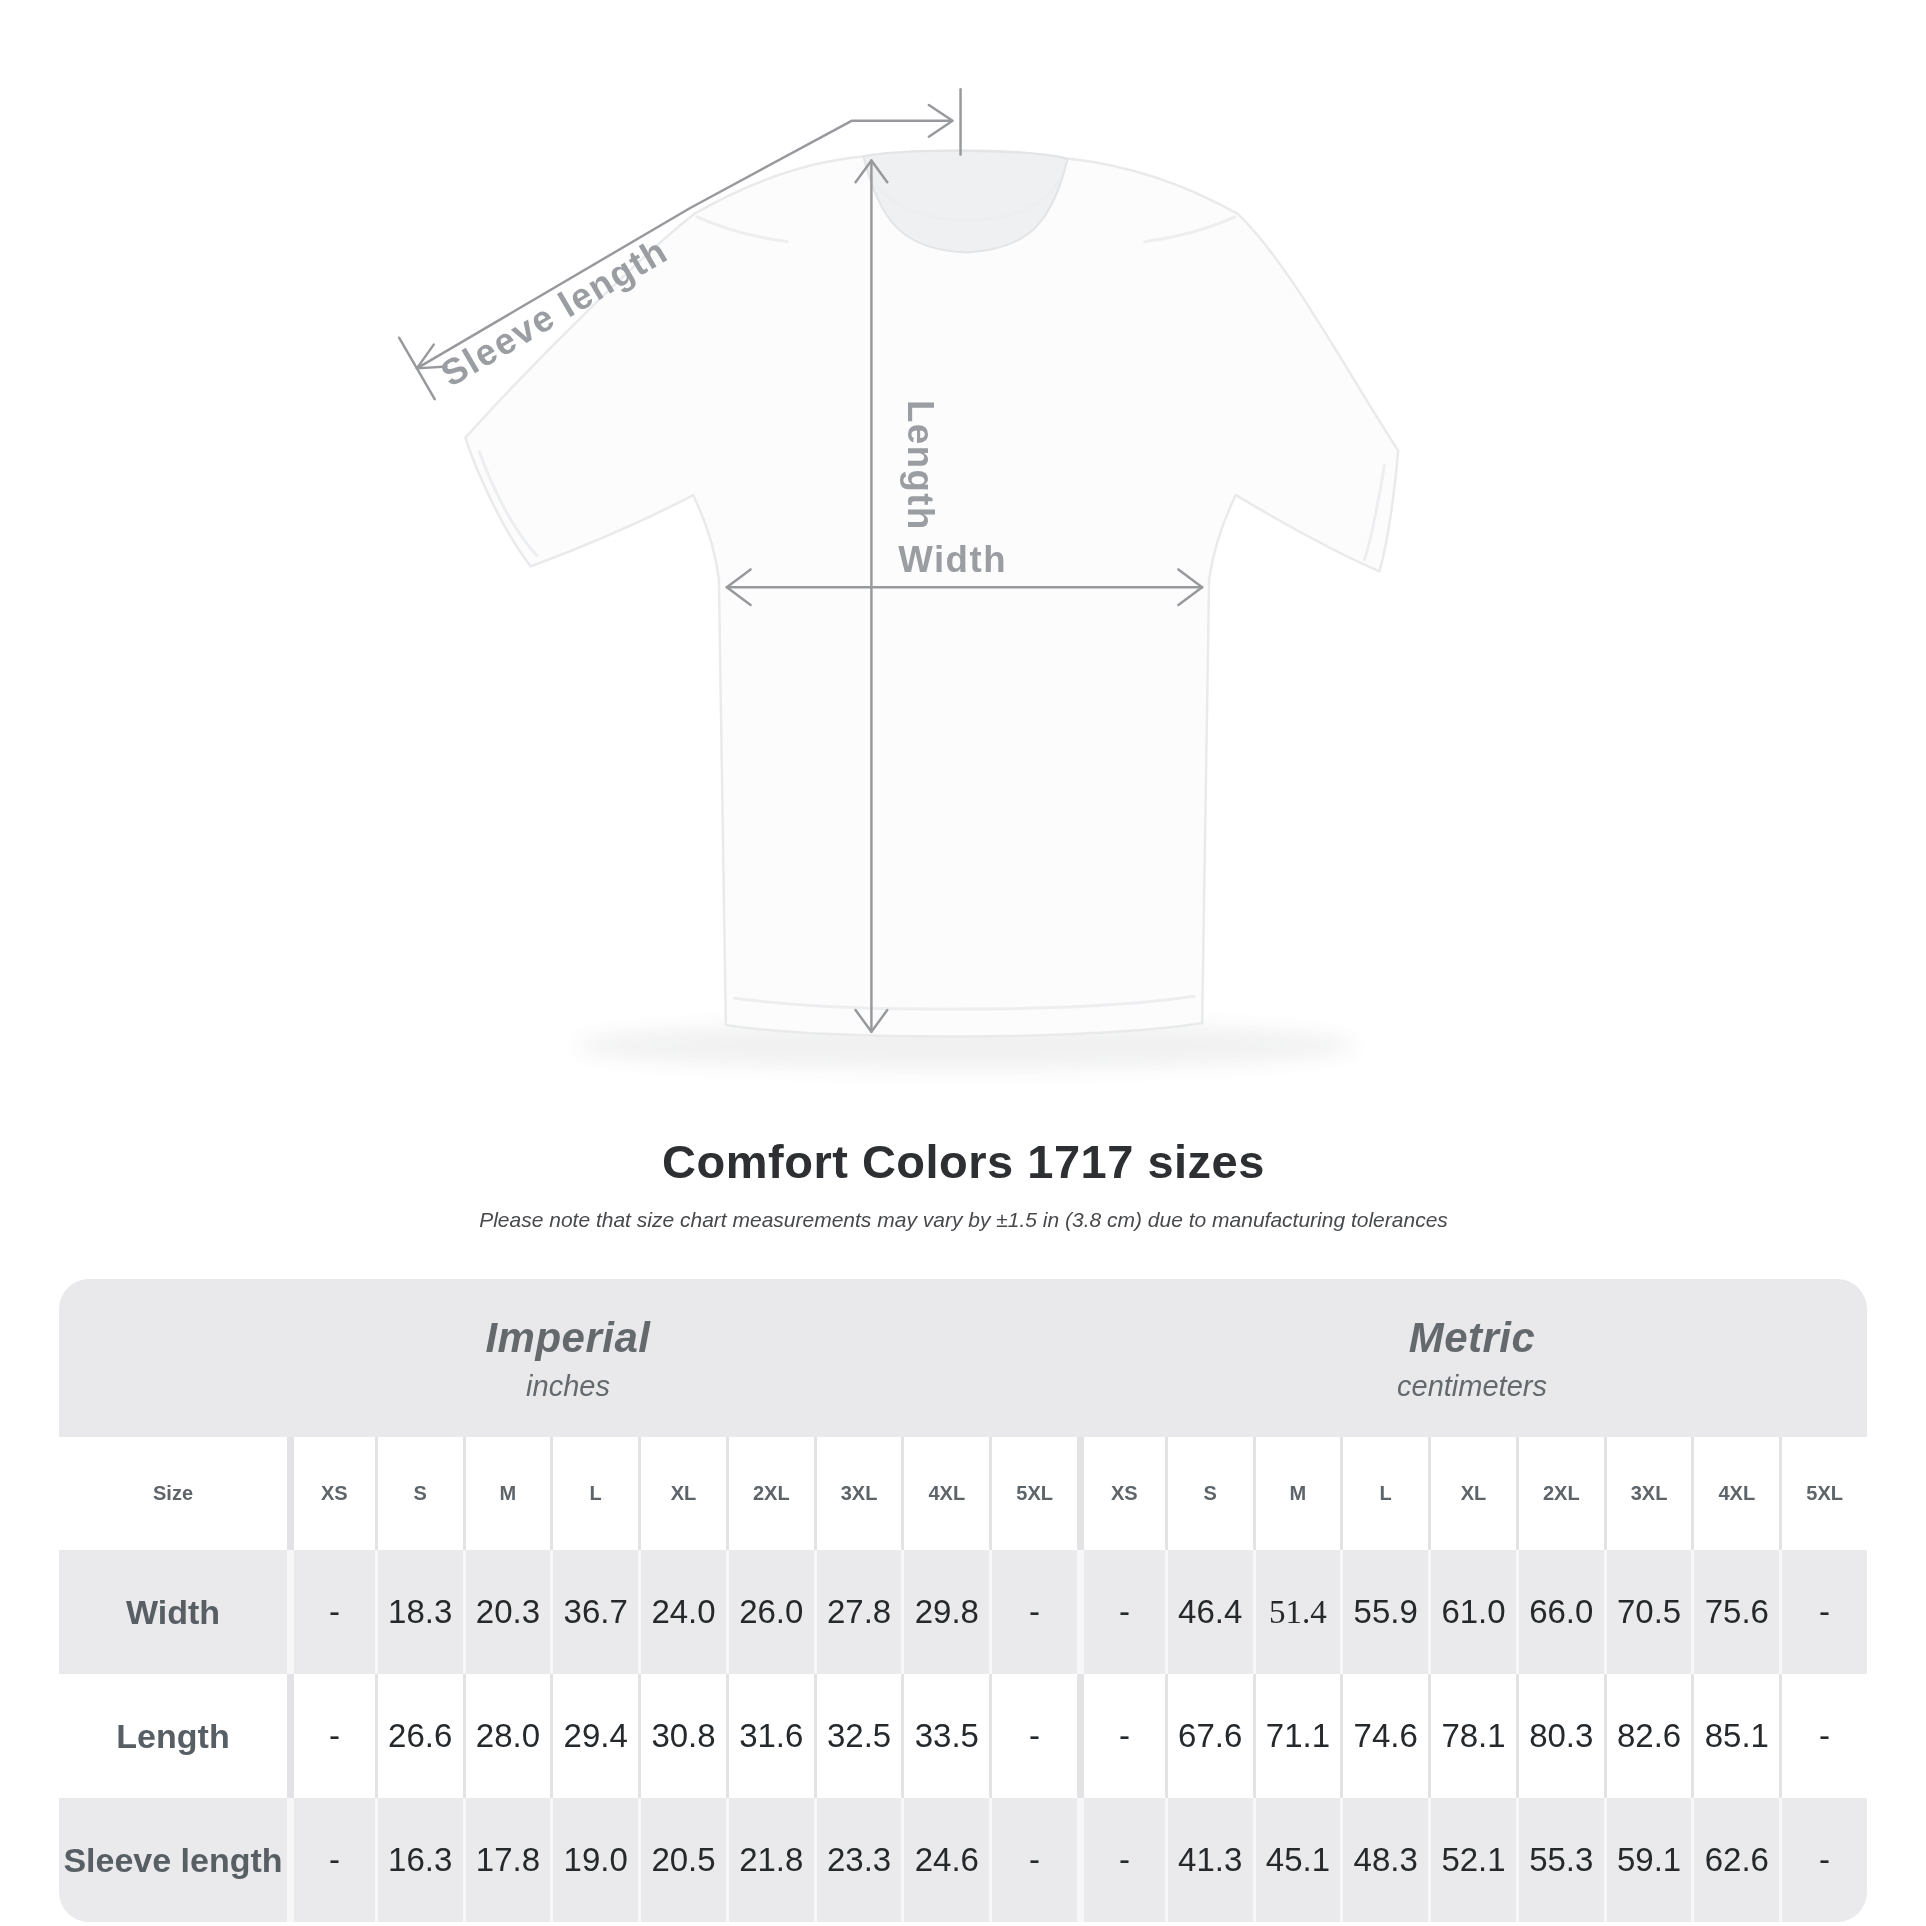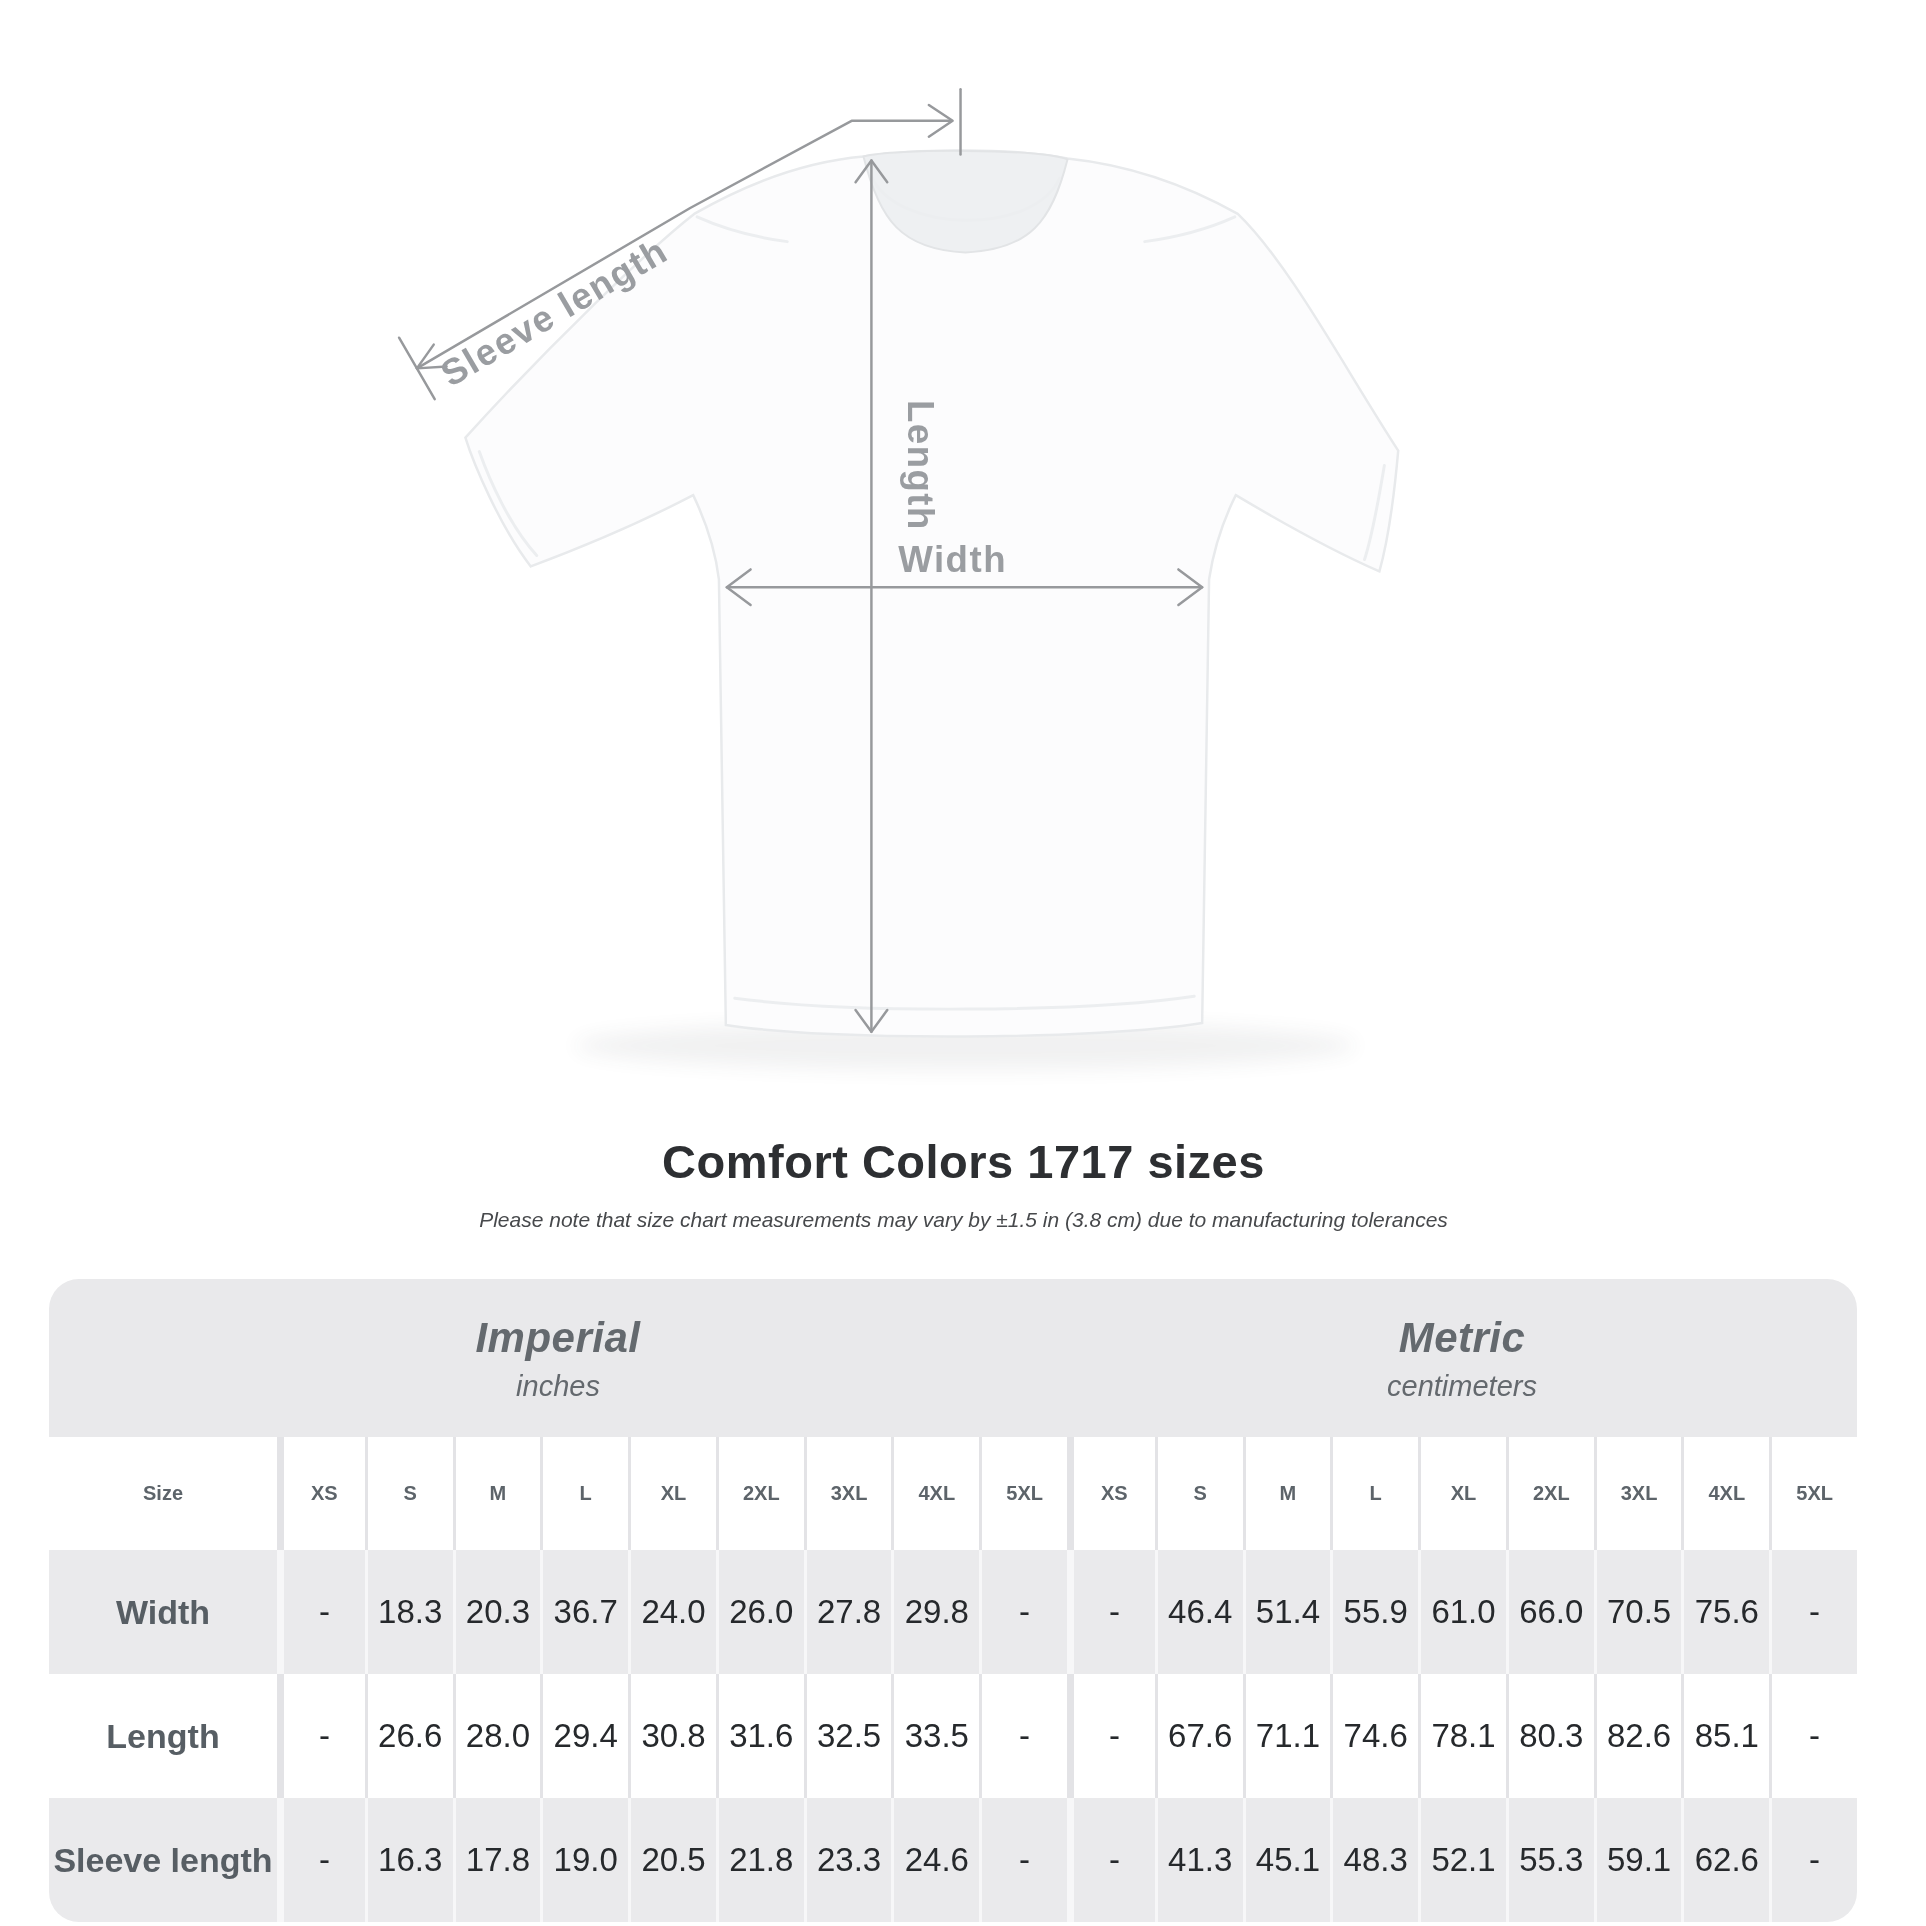--- a/index.html
+++ b/index.html
@@ -11,21 +11,21 @@
 
   .ann { stroke:#97999c; stroke-width:2.5; fill:none; stroke-linecap:round; stroke-linejoin:round; }
   .ann-label { font-family:"Liberation Sans", sans-serif; font-weight:700; font-size:37px; fill:#9a9da1; letter-spacing:1.5px; }
   .tee-line { stroke:#eceef0; stroke-width:3; fill:none; stroke-linecap:round; }
 
   .titleblock { position:absolute; top:1135px; left:0; width:100%; text-align:center; }
   .page-title { margin:0; font-size:47px; line-height:53px; font-weight:700; color:#2d2f32; letter-spacing:0.5px; }
   .page-subtitle { margin:14px 0 0 0; font-size:21px; line-height:36px; font-style:italic; color:#47494c; }
 
   #size-table {
-    position:absolute; top:1279px; left:49px; width:1808px; height:643px;
+    position:absolute; top:1279px; left:59px; width:1808px; height:643px;
     display:grid; grid-template-columns:228px repeat(18, 1fr);
     grid-template-rows:158px 113px 124px 124px 124px;
     border-radius:30px; overflow:hidden; background:#ffffff;
   }
   .band { background:#e9e9eb; display:flex; flex-direction:column; align-items:center; justify-content:center; gap:8px; }
   .band-imp { grid-row:1; grid-column:1/11; }
   .band-met { grid-row:1; grid-column:11/20; }
   .band-title { font-size:42px; font-weight:700; font-style:italic; color:#64696e; letter-spacing:0.5px; }
   .band-unit  { font-size:29px; font-style:italic; color:#64696e; }
 
@@ -136,21 +136,21 @@
       <div class="c sep gray" style="grid-area: 3 / 3;">18.3</div>
       <div class="c sep gray" style="grid-area: 3 / 4;">20.3</div>
       <div class="c sep gray" style="grid-area: 3 / 5;">36.7</div>
       <div class="c sep gray" style="grid-area: 3 / 6;">24.0</div>
       <div class="c sep gray" style="grid-area: 3 / 7;">26.0</div>
       <div class="c sep gray" style="grid-area: 3 / 8;">27.8</div>
       <div class="c sep gray" style="grid-area: 3 / 9;">29.8</div>
       <div class="c sep gray" style="grid-area: 3 / 10;">-</div>
       <div class="c sep gray sep-thick" style="grid-area: 3 / 11;">-</div>
       <div class="c sep gray" style="grid-area: 3 / 12;">46.4</div>
-      <div class="c sep gray" style="grid-area: 3 / 13;">51.4</div>
+      <div class="c sep gray" style="grid-area: 3 / 13; font-family: Liberation Serif, serif;">51.4</div>
       <div class="c sep gray" style="grid-area: 3 / 14;">55.9</div>
       <div class="c sep gray" style="grid-area: 3 / 15;">61.0</div>
       <div class="c sep gray" style="grid-area: 3 / 16;">66.0</div>
       <div class="c sep gray" style="grid-area: 3 / 17;">70.5</div>
       <div class="c sep gray" style="grid-area: 3 / 18;">75.6</div>
       <div class="c sep gray" style="grid-area: 3 / 19;">-</div>
       <div class="c rl" style="grid-area: 4 / 1;">Length</div>
       <div class="c sep sep-thick" style="grid-area: 4 / 2;">-</div>
       <div class="c sep" style="grid-area: 4 / 3;">26.6</div>
       <div class="c sep" style="grid-area: 4 / 4;">28.0</div>

